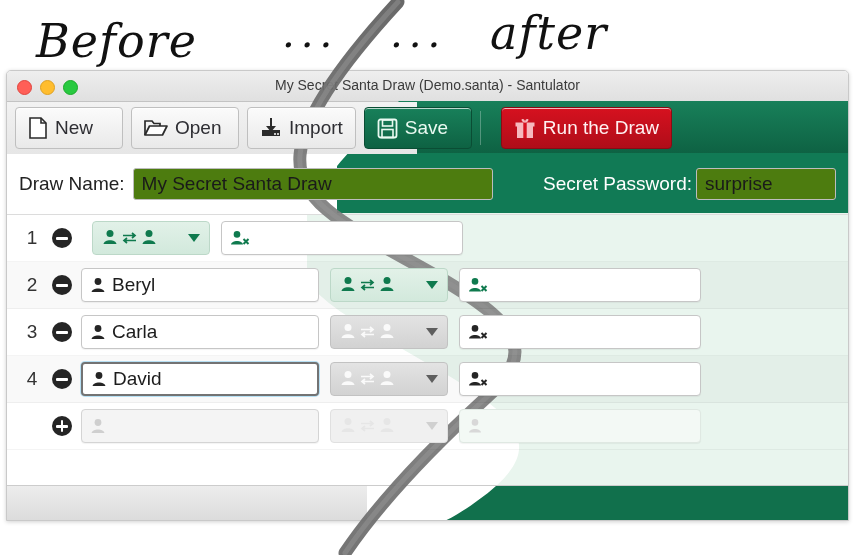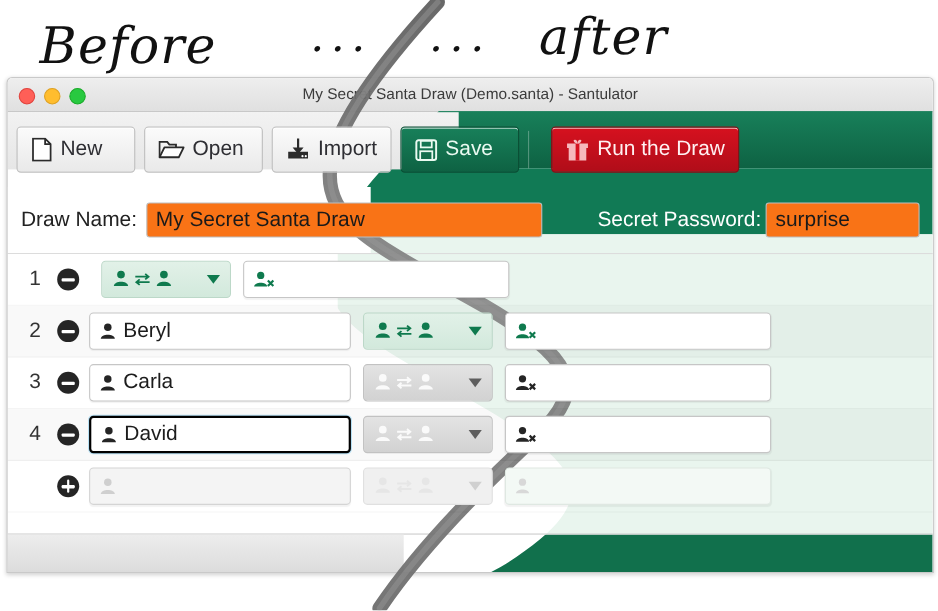--- a/index.html
+++ b/index.html
@@ -51,21 +51,21 @@
     position:absolute; left:0; top:30px; width:841px; height:419px;
     clip-path: path("M 392 0 C 330 60, 286 110, 290 150 C 294 196, 340 215, 430 268 C 520 320, 540 350, 470 400 C 430 430, 392 440, 360 419 L 841 419 L 841 0 Z");
     pointer-events:none;
   }
 
   
   .toolbar {
     position:relative; height:52px;
     background:linear-gradient(#f2f2f2,#e6e6e6);
     border-bottom:1px solid #cfcfcf;
-    display:flex; align-items:center; padding:8px 8px; gap:8px;
+    display:flex; align-items:center; padding:0 8px; gap:8px;
   }
   .tb-btn {
     position:relative; z-index:3;
     height:40px; min-width:82px; padding:0 12px;
     display:flex; align-items:center; gap:7px;
     background:linear-gradient(#fbfbfb,#e9e9e9);
     border:1px solid #bfbfbf; border-radius:4px;
     font-size:19px; color:#2e2e33;
     box-shadow:0 1px 0 rgba(255,255,255,.7) inset;
   }
@@ -85,21 +85,21 @@
   
   .formrow {
     position:relative; height:60px;
     background:#ffffff; border-bottom:1px solid #dcdcdc;
     display:flex; align-items:center; padding:0 12px;
   }
   .lbl { position:relative; z-index:3; font-size:19px; color:#222; }
   .lbl.on-green { color:#ffffff; }
   .inp {
     position:relative; z-index:3; height:32px; box-sizing:border-box;
-    background:#f97316; border:1px solid #bdbdbd; border-radius:3px;
+    background:#4d7c0f; border:1px solid #bdbdbd; border-radius:3px;
     font-size:19px; color:#1a1a1a; padding:0 8px;
     display:flex; align-items:center;
   }
   #drawname-input { width:360px; margin-left:8px; }
   #password-input { width:140px; margin-left:4px; }
   .spacer { flex:1; }
 
   
   .table { position:relative; height:260px; background:#ffffff; }
   .trow {
@@ -121,21 +121,21 @@
     content:""; position:absolute; left:8.75px; top:4px; width:2.5px; height:12px;
     background:#fff; border-radius:1px;
   }
   .name-field {
     width:238px; height:34px; box-sizing:border-box;
     background:#fff; border:1px solid #c6c6c6; border-radius:4px;
     display:flex; align-items:center; gap:6px; padding:0 8px;
     font-size:19px; color:#1c1c1c;
     box-shadow:0 1px 1px rgba(0,0,0,.05);
   }
-  .name-field.focused { border:2px solid #000000; box-shadow:0 0 0 1px rgba(31,166,232,.3); }
+  .name-field.focused { border:2px solid #737373; box-shadow:0 0 0 1px rgba(31,166,232,.3); }
   .name-field.empty { background:#f4f4f4; border-color:#d4d4d4; }
   .combo {
     width:118px; height:34px; box-sizing:border-box; margin-left:11px;
     border-radius:4px; display:flex; align-items:center;
     justify-content:space-between; padding:0 9px;
   }
   .combo.on  { background:linear-gradient(#e2f1e8,#d2e9dc); border:1px solid #bcd8c8; }
   .combo.off { background:linear-gradient(#e3e3e3,#d2d2d2); border:1px solid #c2c2c2; }
   .combo.dis { background:#f0f0f0; border:1px solid #e0e0e0; }
   .caret { width:0;height:0;border-left:6px solid transparent;border-right:6px solid transparent; }

